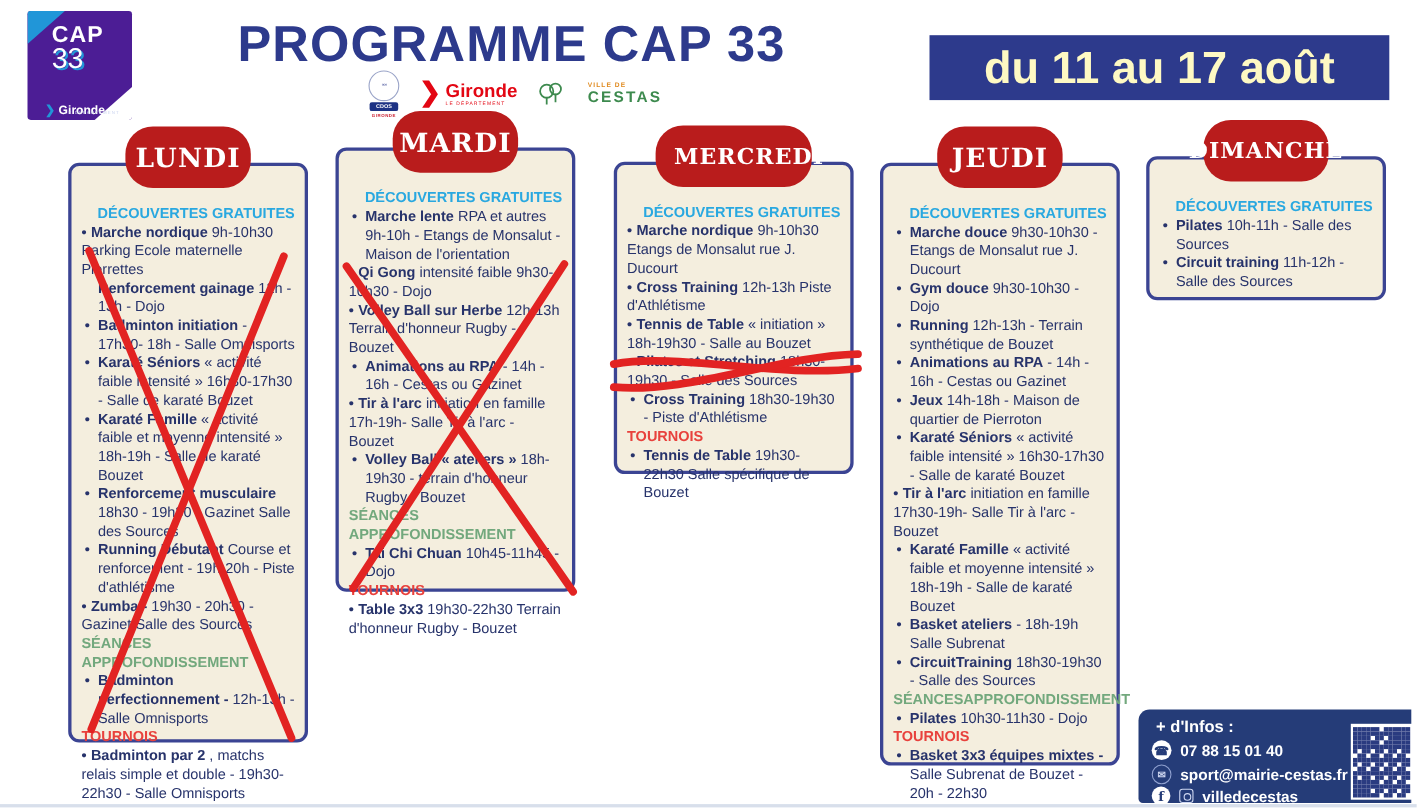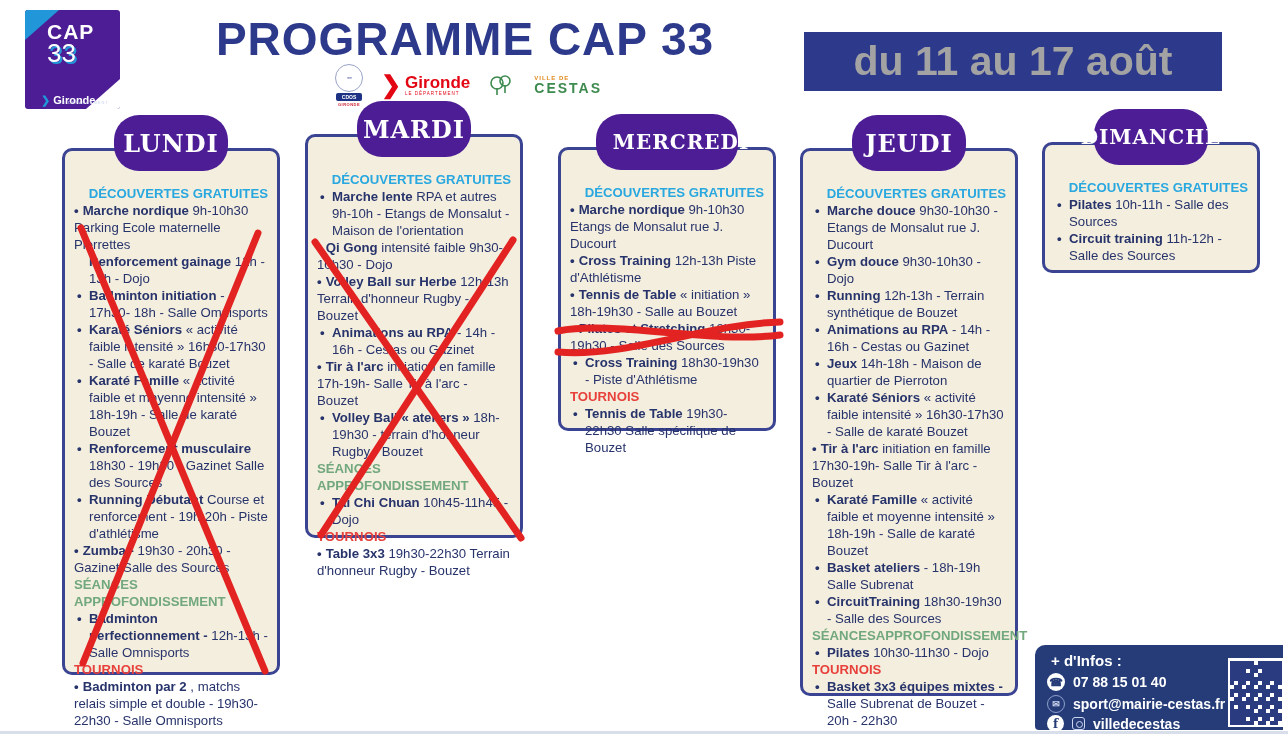--- a/index.html
+++ b/index.html
@@ -16,43 +16,43 @@
   .cap-logo .cap{position:absolute;left:22px;top:10px;color:#fff;font-weight:700;font-size:21px;letter-spacing:1px;}
   .cap-logo .num{position:absolute;left:22px;top:28px;color:#fff;font-weight:400;font-size:26px;
             text-shadow:2px 2px 0 #2196d8;}
   .cap-logo .gbrand{position:absolute;left:16px;top:84px;color:#fff;font-size:11px;font-weight:700;}
   .cap-logo .gbrand .chev{color:#2196d8;font-weight:700;}
   .cap-logo .gsub{position:absolute;left:34px;top:90px;color:#cdd6f0;font-size:4px;letter-spacing:1px;}
 
   .main-title{position:absolute;left:0;top:12px;width:930px;text-align:center;
             color:#2d3a8c;font-size:46px;font-weight:700;letter-spacing:1px;}
 
-  .date-banner{position:absolute;left:804px;top:32px;width:418px;height:59px;background:#2d3a8c;
-            color:#a3a3a3;font-size:41px;font-weight:700;display:flex;align-items:center;justify-content:center;}
+  .date-banner{position:absolute;left:845px;top:32px;width:418px;height:59px;background:#2d3a8c;
+            color:#fef9c3;font-size:41px;font-weight:700;display:flex;align-items:center;justify-content:center;}
 
   
   .partners{position:absolute;left:335px;top:62px;width:235px;height:46px;display:flex;align-items:center;gap:18px;}
   .p-cdos{display:flex;flex-direction:column;align-items:center;}
   .p-cdos .ring{width:26px;height:26px;border:1px solid #9aa4c8;border-radius:50%;
             display:flex;align-items:center;justify-content:center;font-size:7px;color:#2d3a8c;letter-spacing:-1px;}
   .p-cdos .tag{background:#1d3284;color:#fff;font-size:5px;font-weight:700;padding:1px 6px;border-radius:2px;margin-top:1px;}
   .p-cdos .tag2{color:#c23;font-size:4px;font-weight:700;letter-spacing:.5px;margin-top:1px;}
   .p-gironde{display:flex;align-items:center;gap:4px;}
   .p-gironde .arrow{color:#e30613;font-size:24px;font-weight:700;line-height:1;}
   .p-gironde .nm{color:#e30613;font-weight:700;font-size:17px;line-height:1;}
   .p-gironde .sub{color:#e30613;font-size:4.5px;letter-spacing:1px;}
   .p-cestas{display:flex;align-items:center;gap:20px;}
   .p-cestas .txt .top{color:#e08a1e;font-size:6px;font-weight:700;letter-spacing:1px;}
   .p-cestas .txt .nm{color:#3d8a4e;font-weight:700;font-size:14px;letter-spacing:2px;line-height:1;}
 
   
   .card{position:absolute;background:#f4eede;border:3px solid #3b4493;border-radius:10px;
         padding:34px 9px 6px 9px;box-sizing:border-box;color:#27336b;font-size:13.2px;line-height:17px;}
   .day-banner{position:absolute;top:-36px;left:50%;transform:translateX(-50%);
-        width:114px;height:56px;background:#4c1d95;color:#fff;
+        width:114px;height:56px;background:#b91c1c;color:#fff;
         font-family:"DejaVu Serif",serif;font-weight:700;letter-spacing:1px;
         display:flex;align-items:center;justify-content:center;border-radius:25px;}
   .sec-label{font-weight:700;font-size:13.2px;}
   .c-blue{color:#29a8e0;text-align:right;} .c-green{color:#72a87d;} .c-red{color:#e8413c;}
   .item{position:relative;}
   .item.hang{padding-left:15px;}
   .item.hang .dot{position:absolute;left:3px;top:0;}
   .item .dot{font-weight:700;}
   .item:not(.hang) .dot{margin-right:4px;}
   .item b{font-weight:700;}

